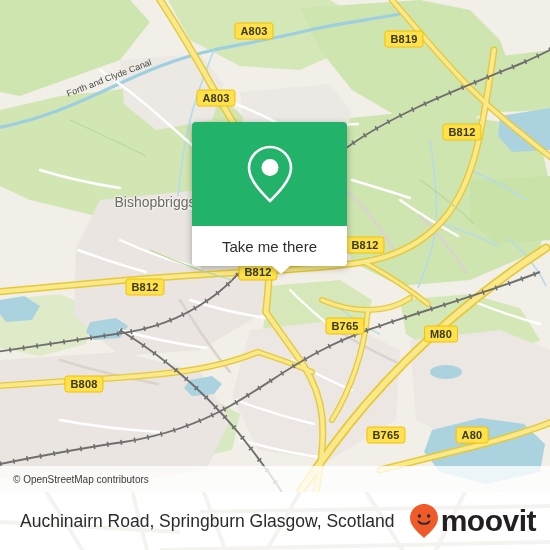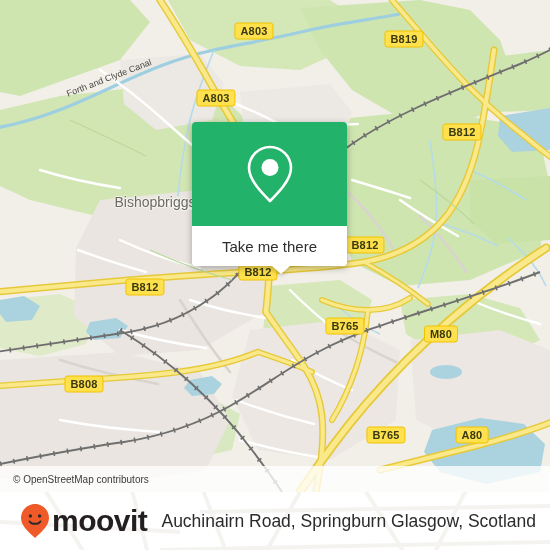--- a/index.html
+++ b/index.html
@@ -351,25 +351,25 @@
         <path d="M130,-10 L150,70"></path>
         <path d="M0,30 L180,40"></path>
         <path d="M200,-10 L230,70"></path>
         <path d="M300,0 L260,70"></path>
         <path d="M360,-10 L410,70"></path>
         <path d="M430,70 L470,-10"></path>
         <path d="M200,20 L550,14"></path>
         <path d="M160,58 L550,50"></path>
       </g>
     </svg>
+    <div id="footer-title">Auchinairn Road, Springburn Glasgow, Scotland</div>
     <div id="brand">
       <svg width="30" height="36" viewBox="0 0 30 36">
         <path d="M15 1 C7.3 1 1 7.3 1 15 C1 23.5 10 30 15 35 C20 30 29 23.5 29 15 C29 7.3 22.7 1 15 1 Z" fill="#ef5a28"></path>
         <circle cx="10.4" cy="13" r="1.7" fill="#2b2b2b"></circle>
         <circle cx="19.6" cy="13" r="1.7" fill="#2b2b2b"></circle>
         <path d="M9.6 18.4 C11.6 21.6 18.4 21.6 20.4 18.4" fill="none" stroke="#2b2b2b" stroke-width="1.9" stroke-linecap="round"></path>
       </svg>
       <span id="brand-name">moovit</span>
     </div>
-    <div id="footer-title">Auchinairn Road, Springburn Glasgow, Scotland</div>
   </div>
 
 </div>
 
 </body></html>

